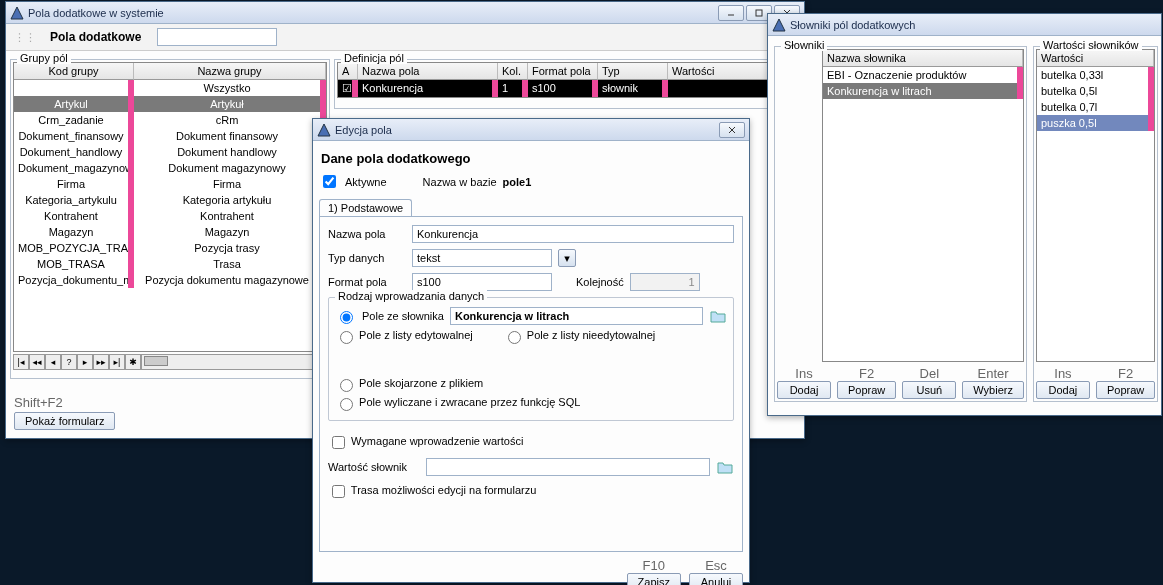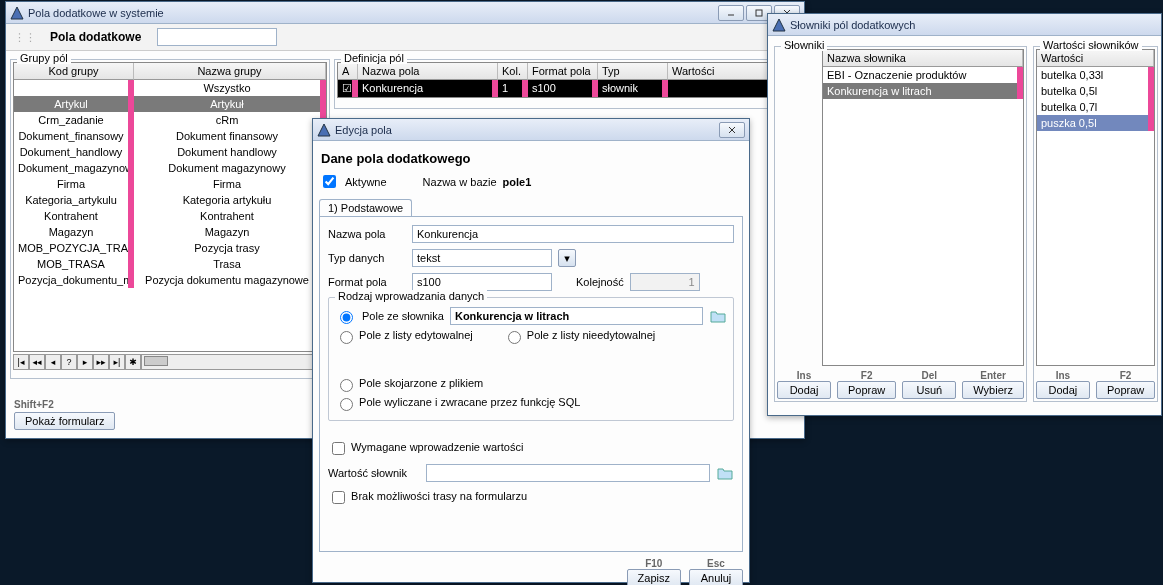--- a/index.html
+++ b/index.html
@@ -19,21 +19,21 @@
   .grid { border:1px solid #888; background:#fff;}
   .grid-head { display:flex; background:linear-gradient(#f6f6f6,#e4e4e4);}
   .grid-head .cell { border-right:1px solid #bbb; border-bottom:1px solid #999; padding:2px 4px; overflow:hidden;}
   .grid-body .row { display:flex;}
   .grid-body .cell { border-right:6px solid #ec4899; padding:2px 4px; overflow:hidden; white-space:nowrap;}
   .row.sel { background:#7a7a7a; color:#fff;}
   .row.sel-blue { background:#7288bd; color:#fff;}
   .nav-bar { display:flex; gap:0; margin-top:2px;}
   .nav-btn { width:16px; height:16px; border:1px solid #999; background:#eee; display:flex; align-items:center; justify-content:center; font-size:9px;}
   .btn { border:1px solid #8a9bb5; background:linear-gradient(#f6f9fd,#e0e8f2); padding:2px 10px; border-radius:2px; cursor:default; min-width:54px; text-align:center;}
-  .hint { font-size:10px; color:#666;font-weight:bold;}
+  .hint { font-size:13px; color:#666;}
   input[type=text] { border:1px solid #9fb2c9; padding:2px 4px; background:#fff; height:18px;}
   input[type=text].ro { background:#f2f2f2; color:#888; text-align:right;}
   input[type=checkbox] { vertical-align:middle;}
   input[type=radio] { vertical-align:middle;}
   .tab { border:1px solid #9fb2c9; border-bottom:none; background:#fdfdfd; padding:2px 8px; display:inline-block; border-radius:3px 3px 0 0;}
   .tab-pane { border:1px solid #9fb2c9; padding:8px; }
   .form-row { display:flex; align-items:center; margin-bottom:6px; gap:6px;}
   .form-row label { width:78px;}
   .folder-icon { width:18px;height:16px; display:inline-flex; align-items:center; justify-content:center;}
   .folder-icon svg{width:16px;height:14px;}
@@ -219,21 +219,21 @@
         <label>Typ danych</label>
         <input type="text" style="width: 140px;" value="tekst">
           <div class="win-btn" style="width:18px;height:18px;">▾</div>
       </div>
       <div class="form-row">
         <label>Format pola</label>
         <input type="text" style="width: 140px;" value="s100">
         <span style="margin-left:18px;">Kolejność</span>
         <input type="text" class="ro" readonly="" style="width: 70px;" value="1">
       </div>
-      <div class="rgroup" style="margin-bottom:18px;">
+      <div class="rgroup" style="margin-bottom:12px;">
         <div class="rlegend">Rodzaj wprowadzania danych</div>
         <div style="margin:3px 0; display:flex; align-items:center; gap:6px;">
           <input type="radio" name="rk" checked="" style=""> 
             <span>Pole ze słownika</span>
           <input type="text" style="flex: 1 1 0%; font-weight: bold;" value="Konkurencja w litrach">
           <span class="folder-icon">
               <svg viewBox="0 0 16 14">
                 <path d="M1 3h5l1 2h8v8H1z" fill="#c0e0f6" stroke="#5a9"></path>
               </svg>
             </span>
@@ -249,21 +249,21 @@
       <div style="margin:6px 0;"><input type="checkbox" style=""> <span>Wymagane wprowadzenie wartości</span></div>
       <div class="form-row">
         <label style="width:92px;">Wartość słownik</label>
         <input type="text" style="flex: 1 1 0%;">
         <span class="folder-icon">
             <svg viewBox="0 0 16 14">
               <path d="M1 3h5l1 2h8v8H1z" fill="#c0e0f6" stroke="#5a9"></path>
             </svg>
           </span>
       </div>
-      <div style="margin:6px 0;"><input type="checkbox" style=""> <span>Brak możliwości trasy na formularzu</span></div>
+      <div style="margin:6px 0;"><input type="checkbox" style=""> <span>Trasa możliwości edycji na formularzu</span></div>
     </div>
     <div style="display:flex; justify-content:flex-end; gap:8px; margin-top:6px;">
       <div style="text-align:center;">
           <div class="hint">F10</div>
           <div class="btn">Zapisz</div>
         </div>
       <div style="text-align:center;">
           <div class="hint">Esc</div>
           <div class="btn">Anuluj</div>
         </div>

